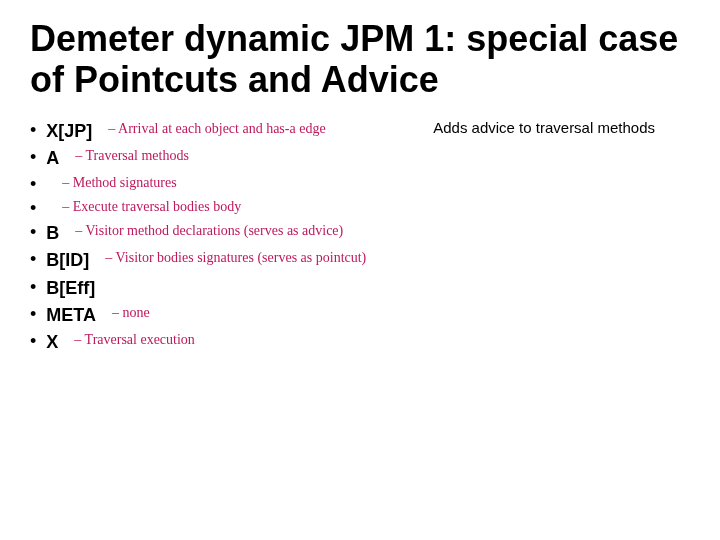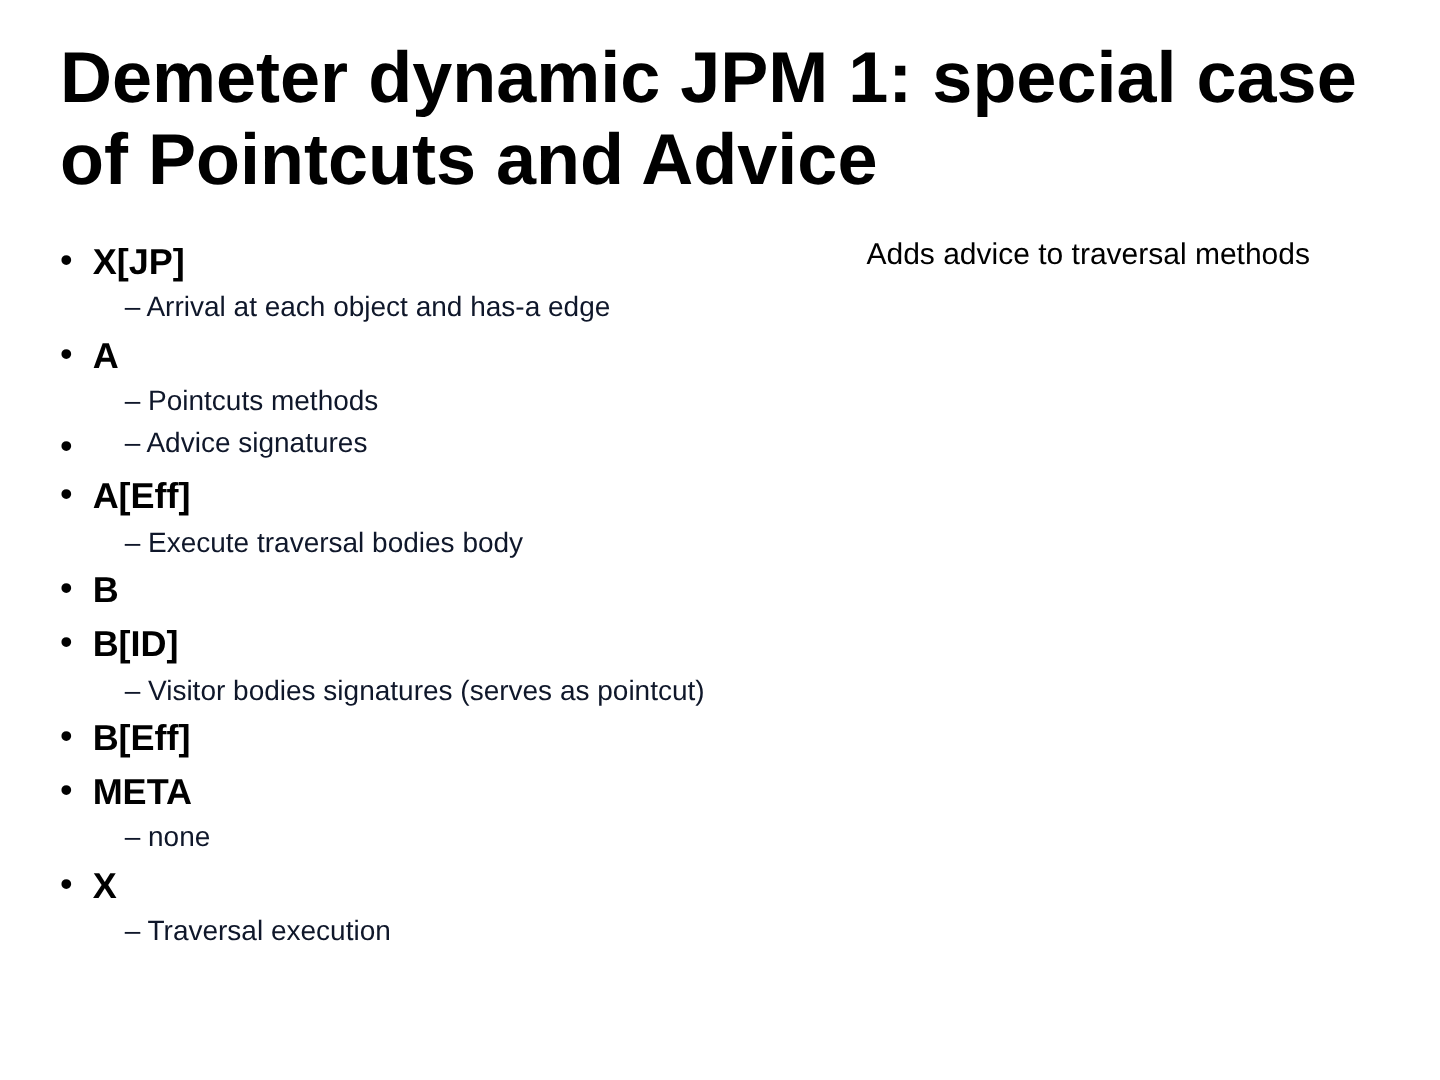--- a/index.html
+++ b/index.html
@@ -56,35 +56,35 @@
     .bullet-dot {
       font-size: 18px;
       margin-right: 10px;
       margin-top: 1px;
       color: #000;
       flex-shrink: 0;
     }
 
     .bullet-content {
       display: flex;
-      flex-direction: column;
     }
 
     .bullet-main {
       font-size: 18px;
       font-weight: bold;
       color: #000000;
       line-height: 1.4;
     }
 
     .bullet-sub {
       font-size: 14px;
-      color: #0f172a;
+      color: #be185d;
       padding-left: 16px;
       line-height: 1.4;
+      font-family: Liberation Serif, serif;
     }
 
     .bullet-sub::before {
       content: '– ';
     }
 
     .advice-callout {
       position: absolute;
       top: 0px;
       right: 24px;
@@ -116,40 +116,40 @@
           <span class="bullet-dot">•</span>
           <div class="bullet-content">
             <span class="bullet-main">X[JP]</span>
             <span class="bullet-sub">Arrival at each object and has-a edge</span>
           </div>
         </li>
         <li class="bullet-item">
           <span class="bullet-dot">•</span>
           <div class="bullet-content">
             <span class="bullet-main">A</span>
-            <span class="bullet-sub">Pointcuts methods</span>
+            <span class="bullet-sub">Traversal methods</span>
           </div>
         </li>
         <li class="bullet-item">
           <span class="bullet-dot">•</span>
           <div class="bullet-content">
-            <span class="bullet-sub">Advice signatures</span>
+            <span class="bullet-sub">Method signatures</span>
           </div>
         </li>
         <li class="bullet-item">
           <span class="bullet-dot">•</span>
           <div class="bullet-content">
-            <span class="bullet-main">A[Eff]</span>
             <span class="bullet-sub">Execute traversal bodies body</span>
           </div>
         </li>
         <li class="bullet-item">
           <span class="bullet-dot">•</span>
           <div class="bullet-content">
             <span class="bullet-main">B</span>
+            <span class="bullet-sub">Visitor method declarations (serves as advice)</span>
           </div>
         </li>
         <li class="bullet-item">
           <span class="bullet-dot">•</span>
           <div class="bullet-content">
             <span class="bullet-main">B[ID]</span>
             <span class="bullet-sub">Visitor bodies signatures (serves as pointcut)</span>
           </div>
         </li>
         <li class="bullet-item">

